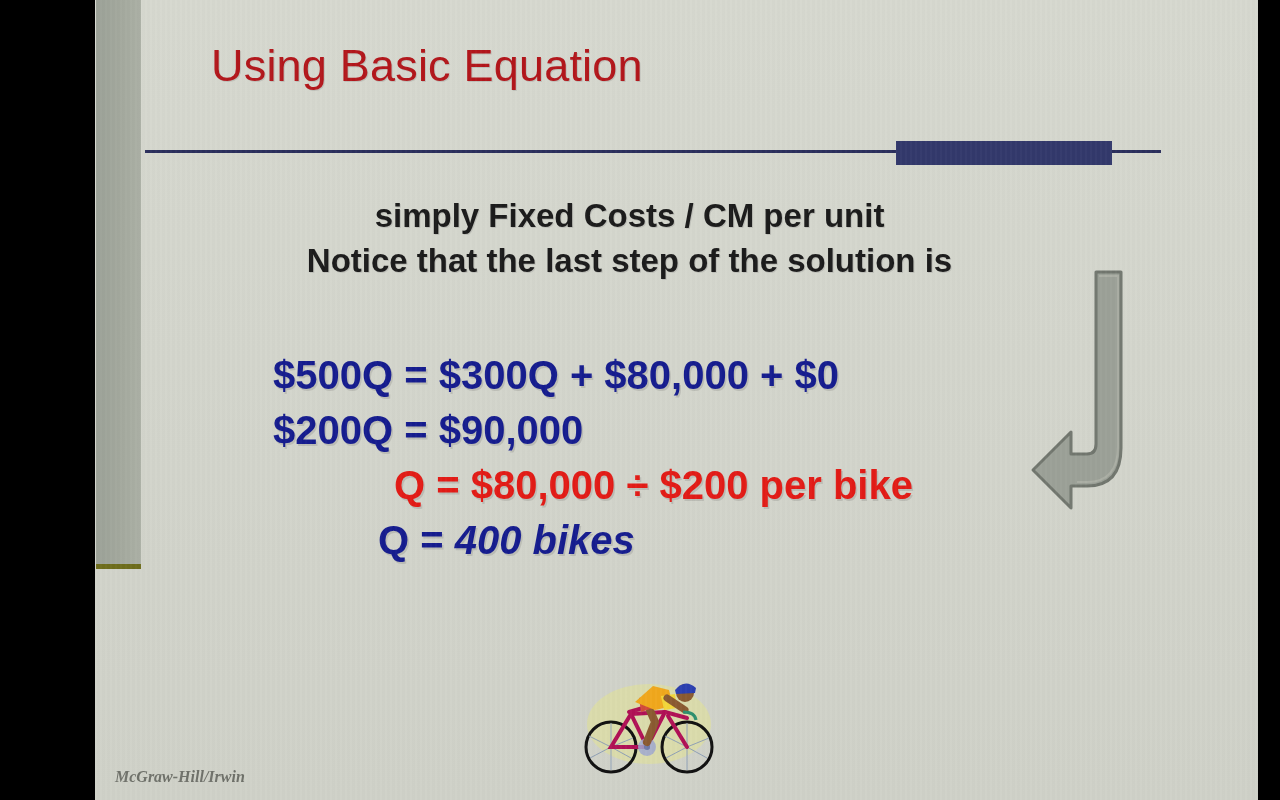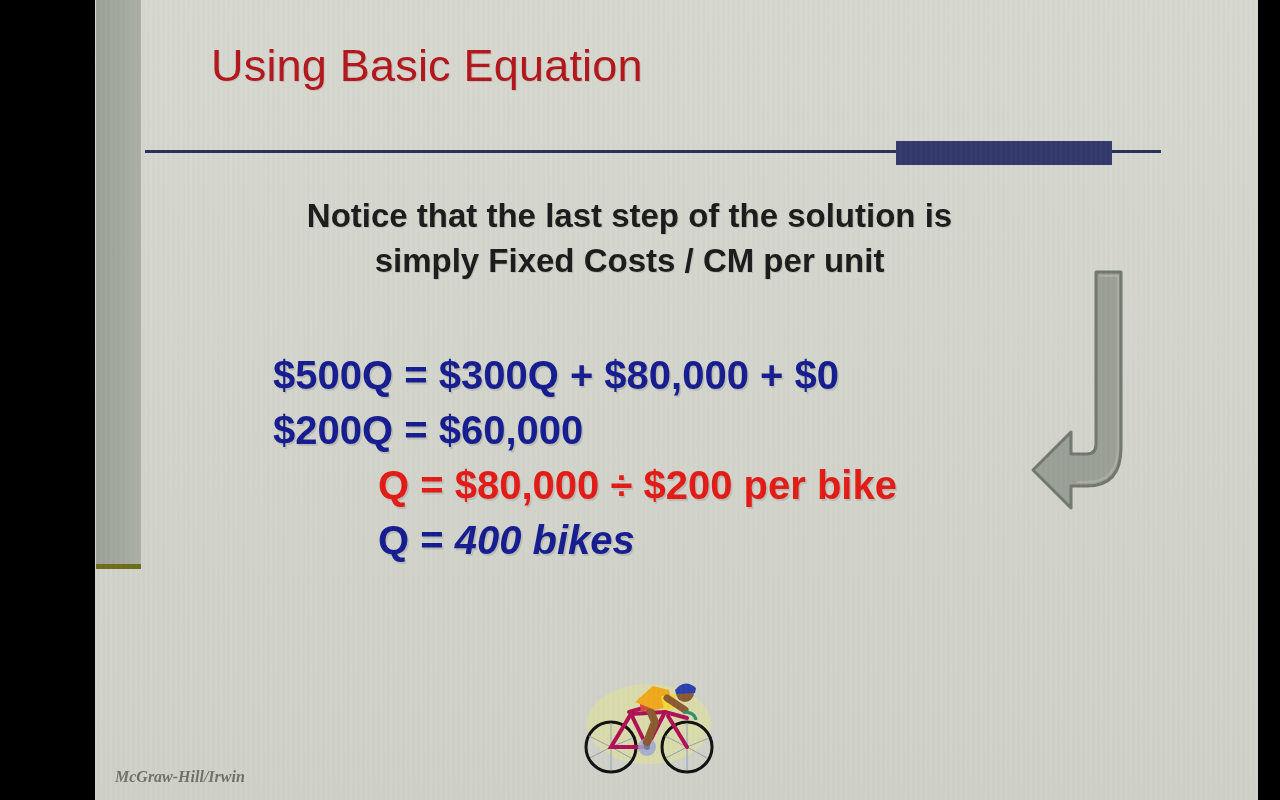--- a/index.html
+++ b/index.html
@@ -125,21 +125,21 @@
     font-size: 40px;
     line-height: 55px;
     font-weight: bold;
     white-space: nowrap;
     text-shadow: 1.5px 1.5px 0 rgba(150,150,145,.38);
   }
   .eq-blue  { color: #151c8e; }
   .eq-red   { color: #e21b16; }
   .eq-1 { padding-left: 170px; }
   .eq-2 { padding-left: 170px; }
-  .eq-3 { padding-left: 275px; }
+  .eq-3 { padding-left: 275px; margin-left: 16px; }
   .eq-4 { padding-left: 275px; }
   .eq-italic { font-style: italic; }
 
   
   .arrow {
     position: absolute;
     left: 930px;
     top: 268px;
     width: 110px;
     height: 252px;
@@ -187,27 +187,27 @@
 
     <div class="left-band"></div>
     <div class="left-band-rule"></div>
 
     <div class="title">Using Basic Equation</div>
 
     <div class="head-rule"></div>
     <div class="head-accent"></div>
 
     <div class="notice">
+      <div>simply Fixed Costs / CM per unit</div>
       <div>Notice that the last step of the solution is</div>
-      <div>simply Fixed Costs / CM per unit</div>
     </div>
 
     <div class="equations">
       <div class="eq eq-blue eq-1">$500Q = $300Q + $80,000 + $0</div>
-      <div class="eq eq-blue eq-2">$200Q = $60,000</div>
+      <div class="eq eq-blue eq-2">$200Q = $90,000</div>
       <div class="eq eq-red eq-3">Q = $80,000 ÷ $200 per bike</div>
       <div class="eq eq-blue eq-4"><span>Q = </span><span class="eq-italic">400 bikes</span></div>
     </div>
 
     <div class="arrow">
       <svg viewBox="0 0 110 252" xmlns="http://www.w3.org/2000/svg">
         <path d="M71 4 L96 4 L96 180 Q96 218 62 218 L46 218 L46 240 L8 202 L46 164 L46 186 L62 186 Q71 186 71 176 Z" fill="#9ba097" stroke="#71766e" stroke-width="3" stroke-linejoin="round"></path>
         <path d="M74 8 L93 8 L93 178 Q93 214 62 214 L52 214" fill="none" stroke="#b0b4aa" stroke-width="2" opacity=".7"></path>
       </svg>
     </div>

